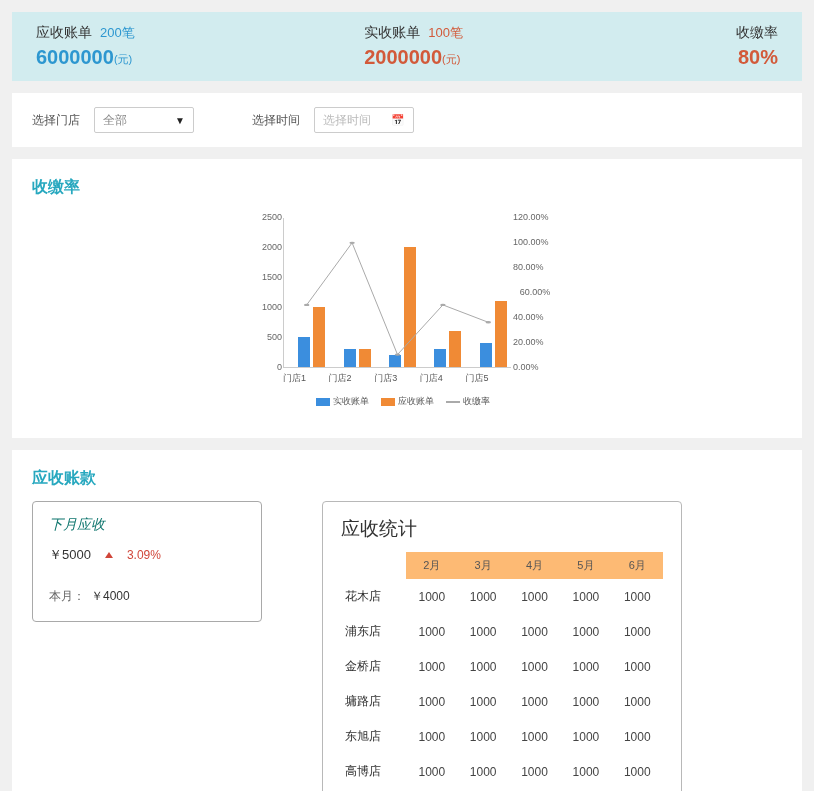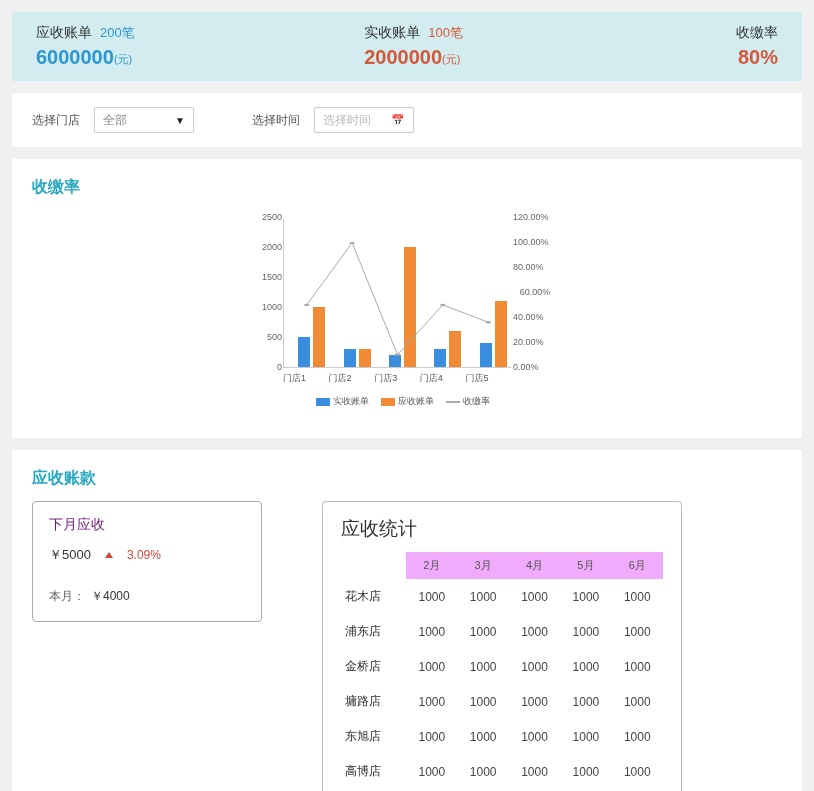--- a/index.html
+++ b/index.html
@@ -64,34 +64,34 @@
     .xl { flex:1; text-align:left; font-size:9px; color:#555; padding-top:4px; }
     .legend { display:flex; justify-content:center; gap:12px; margin-top:10px; font-size:9px; color:#555; align-items:center;}
     .lg-swatch { width:14px; height:8px; display:inline-block; margin-right:3px; vertical-align:middle;}
     .lg-line { width:14px; height:2px; background:#aaa; display:inline-block; margin-right:3px; vertical-align:middle;}
     svg.line-overlay { position:absolute; left:0; top:0; width:100%; height:100%; pointer-events:none;}
 
     .receivables-row { display:flex; gap:60px; align-items:flex-start; }
     .next-month-card {
       border:1px solid #a9a9a9; border-radius:4px; padding:14px 16px 16px; width:230px;
     }
-    .nm-title { font-size:14px; color:#701a75; margin-bottom:12px; }
+    .nm-title { font-size:14px; color:#0f766e; margin-bottom:12px;font-style:italic; }
     .nm-line { display:flex; align-items:center; gap:14px; font-size:13px; margin-bottom:24px;}
     .nm-amount { color:#333; }
     .tri-up { width:0; height:0; border-left:4px solid transparent; border-right:4px solid transparent; border-bottom:6px solid #d0463a; display:inline-block;}
     .nm-pct { color:#d0463a; font-size:12px;}
     .nm-this { font-size:12px; color:#666;}
     .nm-this .v { color:#333; margin-left:6px;}
 
     .stats-card {
       border:1px solid #b8b8b8; border-radius:4px; padding:14px 18px 16px; flex:1; max-width:360px;
     }
     .stats-title { font-size:19px; color:#333; margin-bottom:10px; }
     .stats-table { width:100%; border-collapse:collapse; font-size:12px; color:#444;}
-    .stats-table thead th { background:#f0abfc; font-weight:400; padding:6px 4px; font-size:11px; color:#555; text-align:center;}
+    .stats-table thead th { background:#fdba74; font-weight:400; padding:6px 4px; font-size:11px; color:#555; text-align:center;}
     .stats-table thead th:first-child { background:transparent; }
     .stats-table tbody td { padding:9px 4px; text-align:center; }
     .stats-table tbody td:first-child { text-align:left; color:#333; }
   </style>
 </head>
 <body>
 
 <div class="top-bar">
   <div class="top-group tg-receivable">
     <div class="top-title">

